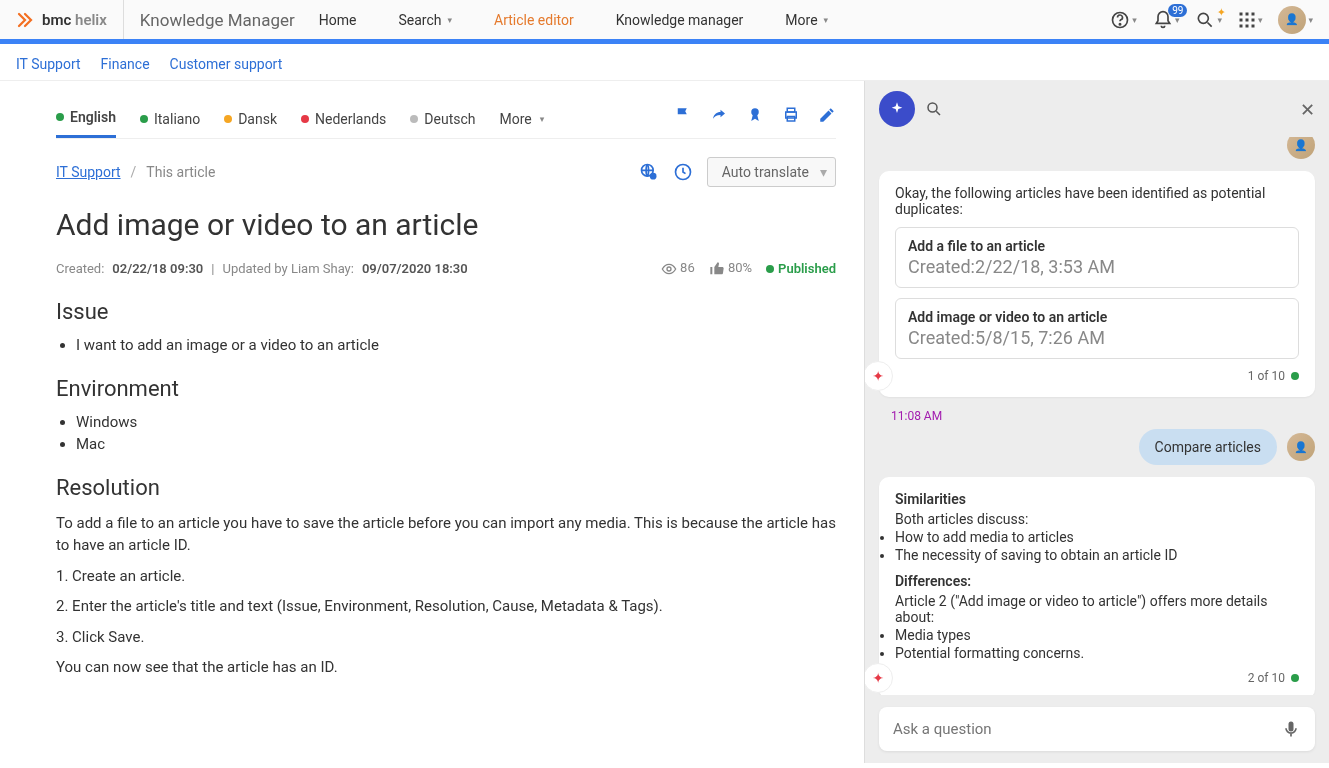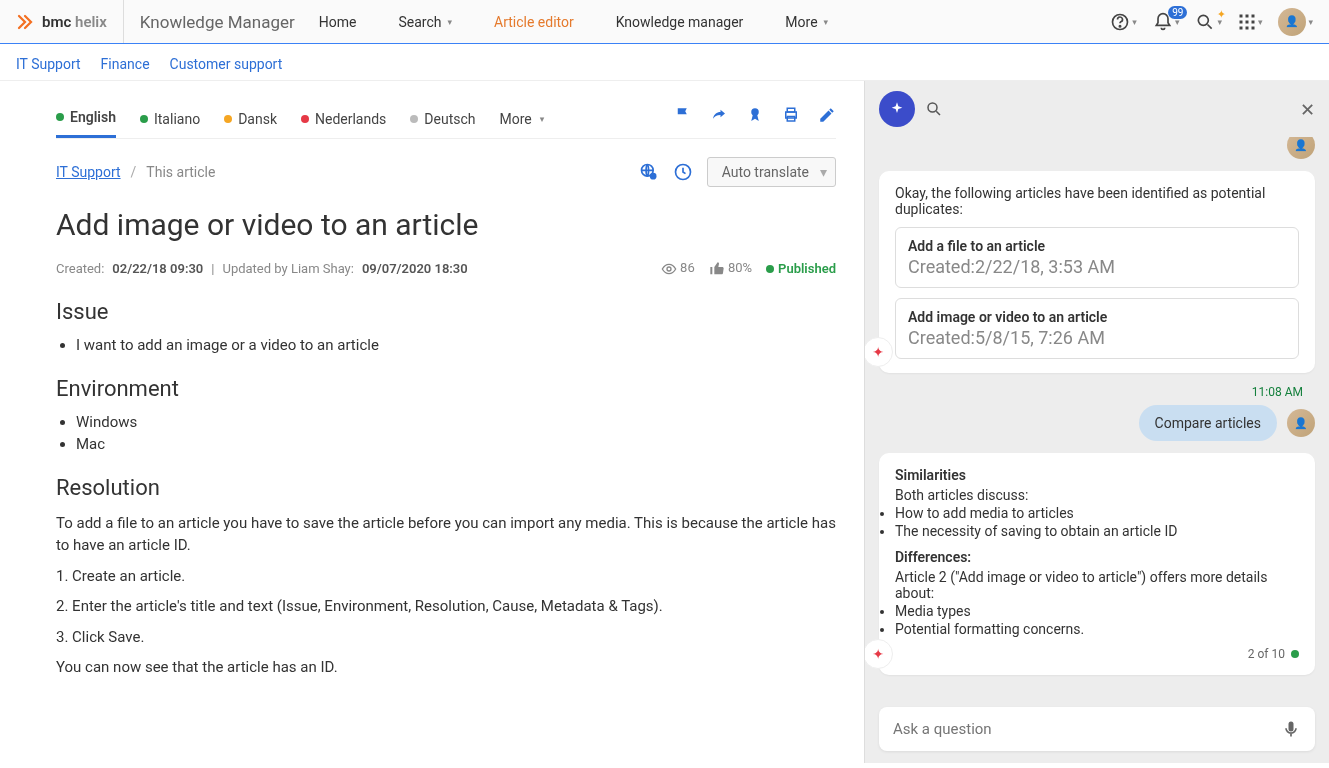--- a/index.html
+++ b/index.html
@@ -1,17 +1,17 @@
 <!DOCTYPE html>
 <html><head>
 <meta charset="utf-8">
 <style>
 * { margin:0; padding:0; box-sizing:border-box; font-family:-apple-system,BlinkMacSystemFont,"Segoe UI",Roboto,sans-serif; }
 body { background:#fff; color:#333; font-size:14px; width:1329px; height:768px; overflow:hidden; }
-.topbar { display:flex; align-items:center; height:44px; border-bottom:1px solid #3b82f6; padding:0 16px; background:#fafafa; }
+.topbar { display:flex; align-items:center; height:44px; border-bottom:5px solid #3b82f6; padding:0 16px; background:#fafafa; }
 .logo-wrap { display:flex; align-items:center; gap:8px; padding-right:16px; border-right:1px solid #ddd; height:100%; }
 .logo-text { font-weight:600; font-size:15px; }
 .logo-light { color:#888; }
 .app-name { font-size:17px; color:#666; margin-left:16px; margin-right:24px; }
 .nav { display:flex; gap:42px; }
 .nav a { color:#333; text-decoration:none; font-size:14px; display:flex; align-items:center; gap:4px; }
 .nav a.active { color:#e57a2d; }
 .topbar-right { margin-left:auto; display:flex; align-items:center; gap:16px; }
 .icon-btn { background:none; border:none; cursor:pointer; position:relative; display:flex; align-items:center; color:#444; }
 .badge { position:absolute; top:-6px; right:-8px; background:#2d6fd6; color:#fff; font-size:10px; border-radius:8px; padding:1px 4px; }
@@ -50,21 +50,21 @@
 .chat-body { flex:1; overflow-y:auto; padding:0 14px 14px; }
 .assistant-card { background:#fff; border-radius:10px; padding:14px 16px; margin-bottom:12px; box-shadow:0 1px 2px rgba(0,0,0,.05); position:relative; }
 .result-item { border:1px solid #ddd; border-radius:6px; padding:10px 12px; margin-top:10px; }
 .result-title { font-weight:600; color:#333; margin-bottom:2px; font-size:14px; }
 .result-meta { color:#888; font-size:18px; }
 .card-footer { text-align:right; color:#666; font-size:12px; margin-top:10px; display:flex; justify-content:flex-end; align-items:center; gap:6px; }
 .green-dot { width:8px; height:8px; border-radius:50%; background:#2a9d4a; display:inline-block; }
 .sparkle-badge { position:absolute; left:-16px; bottom:6px; width:30px; height:30px; border-radius:50%; background:#fff; display:flex; align-items:center; justify-content:center; border:1px solid #eee; color:#e63946; font-size:14px; }
 .user-row { display:flex; justify-content:flex-end; align-items:center; gap:10px; margin:6px 0 12px; }
 .user-bubble { background:#c9def1; padding:10px 16px; border-radius:18px; color:#333; font-size:14px; }
-.timestamp { text-align:right; color:#15803d; font-size:12px; margin:2px 12px 4px; }
+.timestamp { color:#a21caf; font-size:12px; margin:2px 12px 4px; }
 .compare h4 { font-weight:600; margin-bottom:4px; font-size:14px; }
 .compare p { font-size:14px; margin:2px 0; }
 .compare ul { margin-bottom:10px; }
 .compare li { font-size:14px; margin:2px 0; }
 .input-row { padding:12px 14px; }
 .input-box { background:#fff; border-radius:8px; padding:12px 14px; display:flex; align-items:center; box-shadow:0 1px 3px rgba(0,0,0,.08); }
 .input-box input { border:none; outline:none; flex:1; font-size:15px; color:#555; }
 .mic { color:#666; }
 svg { display:block; }
 </style>
@@ -289,20 +289,24 @@
       <div class="assistant-card">
         <p>Okay, the following articles have been identified as potential duplicates:</p>
         <div class="result-item">
           <div class="result-title">Add a file to an article</div>
           <div class="result-meta">Created:2/22/18, 3:53 AM</div>
         </div>
         <div class="result-item">
           <div class="result-title">Add image or video to an article</div>
           <div class="result-meta">Created:5/8/15, 7:26 AM</div>
         </div>
+        <div class="card-footer">
+            <span>1 of 10</span>
+            <span class="green-dot"></span>
+          </div>
         <div class="sparkle-badge">✦</div>
       </div>
 
       <div class="timestamp">11:08 AM</div>
       <div class="user-row">
         <div class="user-bubble">Compare articles</div>
         <span class="avatar">👤</span>
       </div>
 
       <div class="assistant-card compare">

